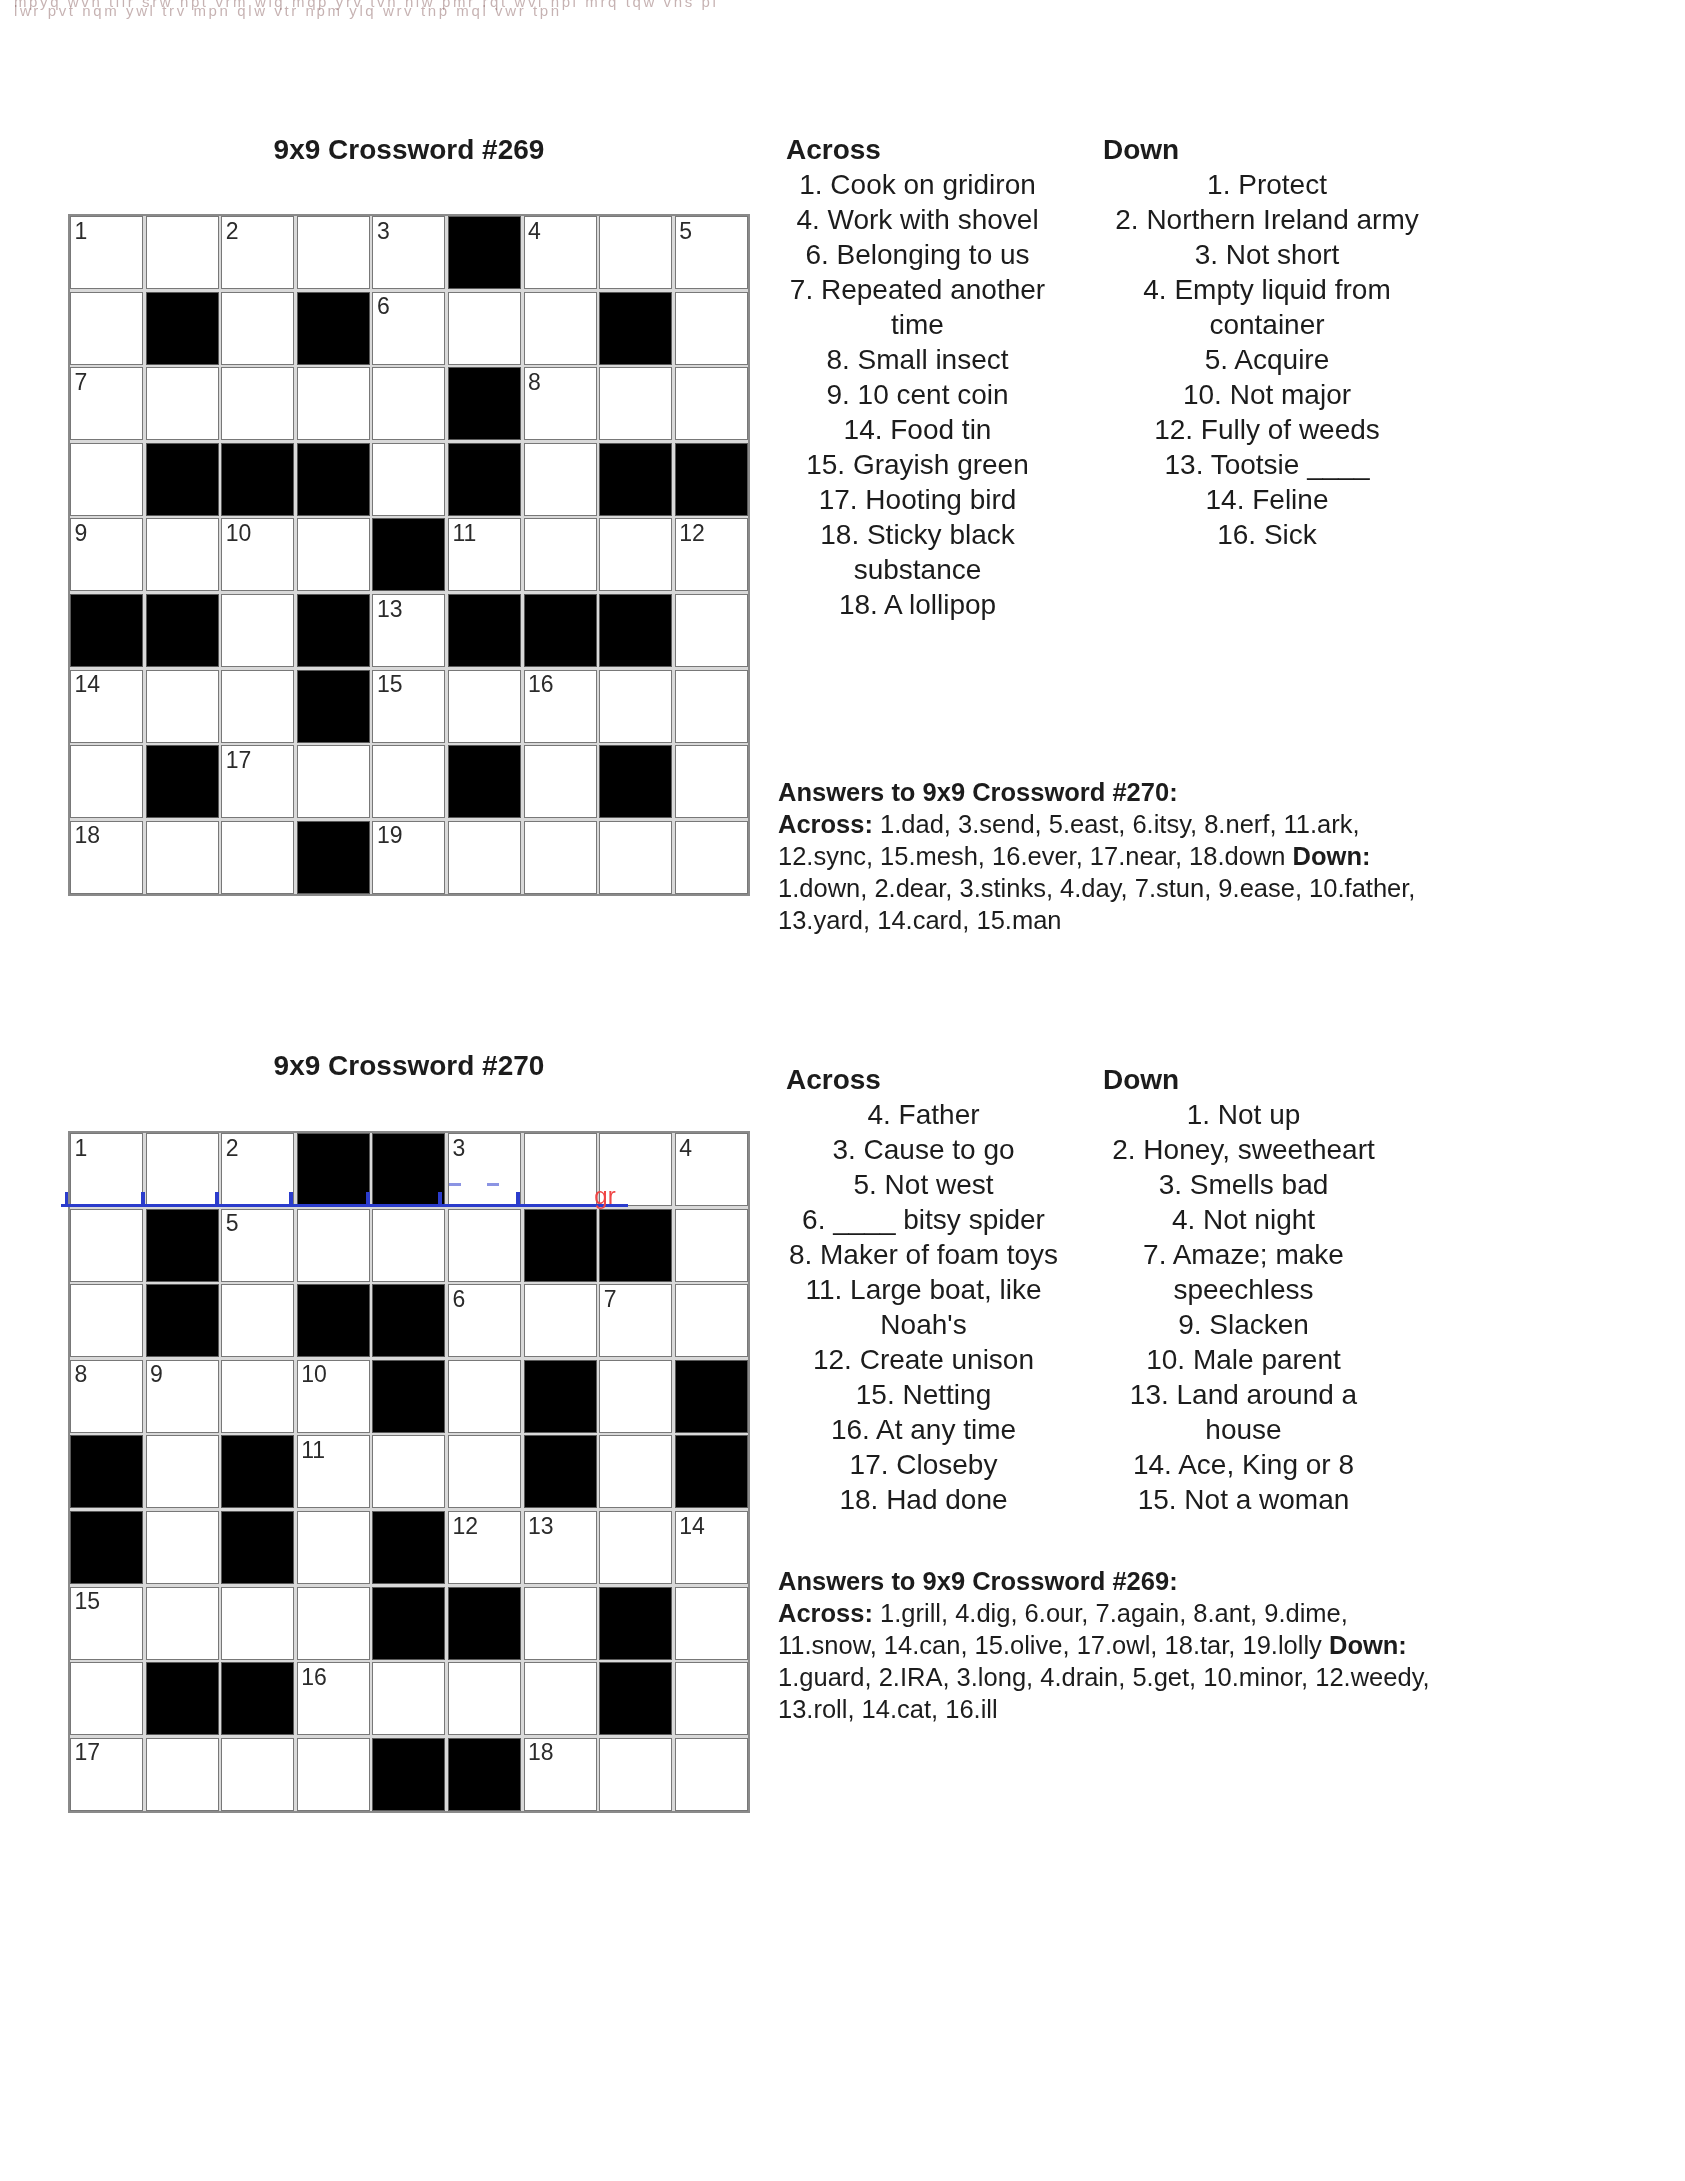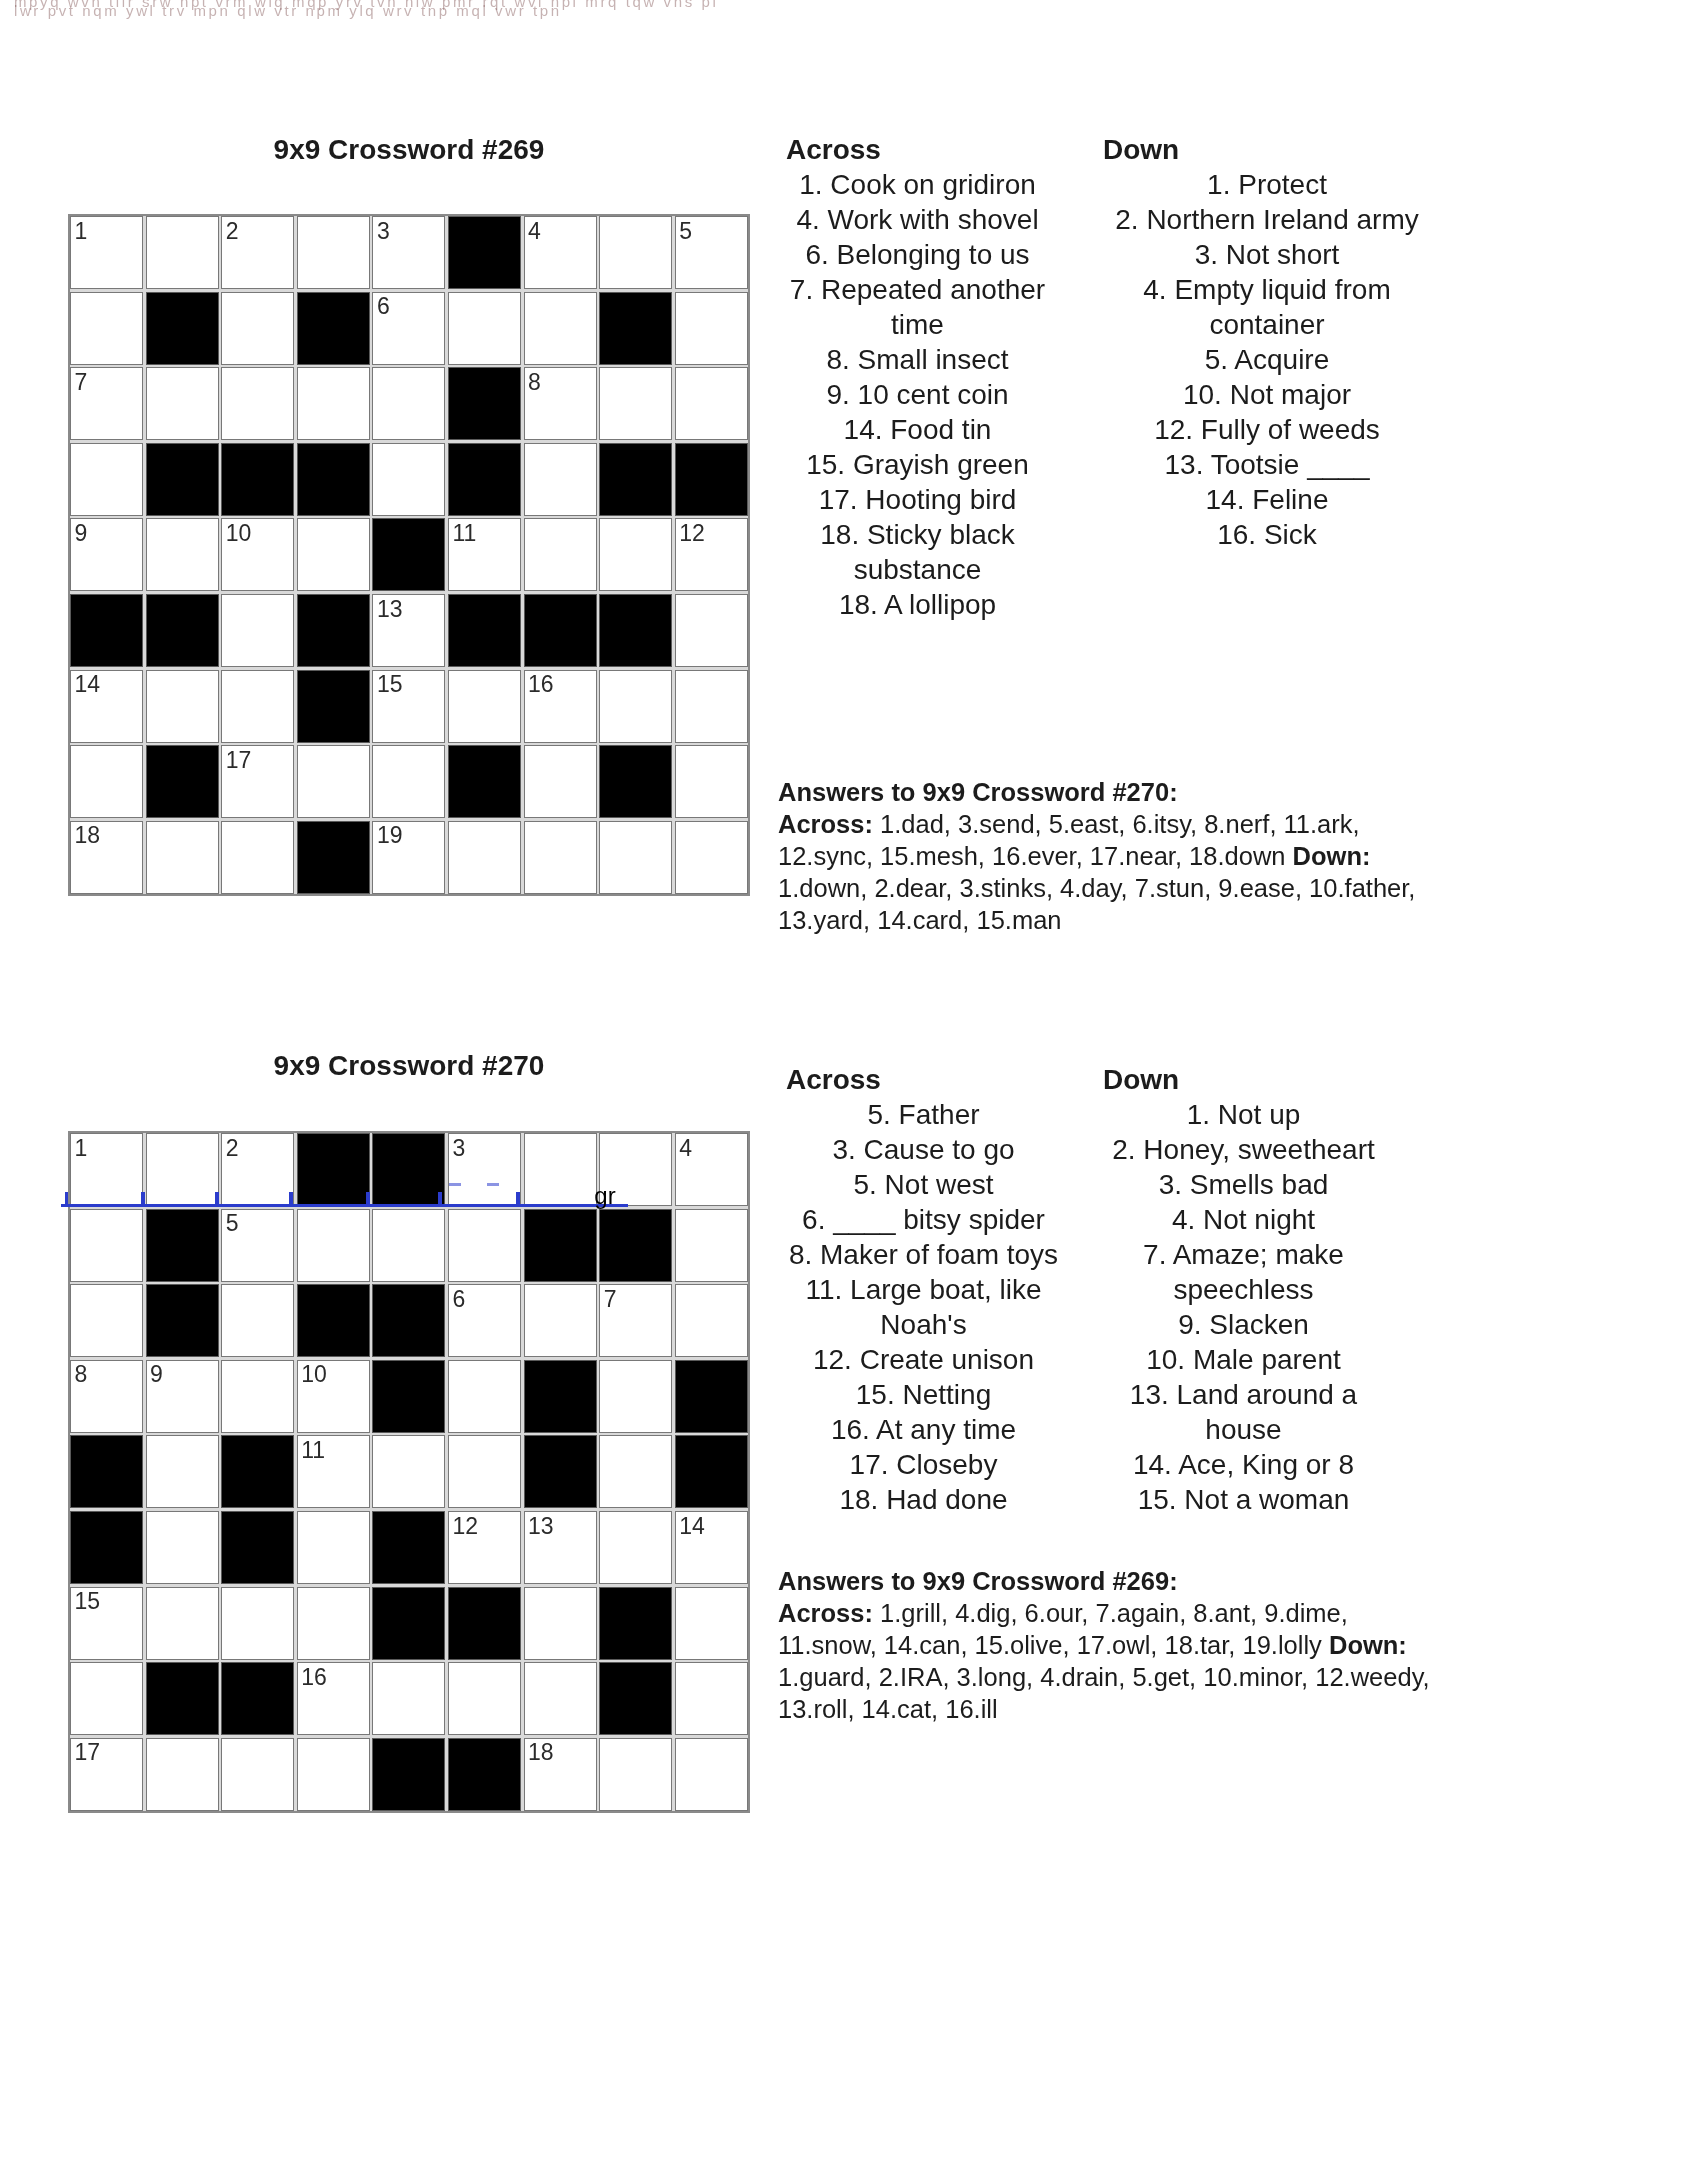--- a/index.html
+++ b/index.html
@@ -344,36 +344,36 @@
       <div class="cell black"></div>
       <div class="cell">
         <span class="num">18</span>
       </div>
       <div class="cell"></div>
       <div class="cell"></div>
     </div>
 
   <div id="link-art">
     <i class="bar" style="background: rgb(43, 60, 204);"></i>
-    <i class="frag" style="color: #000000;">gr</i>
+    <i class="frag" style="color: #ef4444;">gr</i>
   <i class="tick" style="left: 3.5px; background: rgb(43, 60, 204);"></i>
       <i class="tick" style="left: 80px; background: rgb(43, 60, 204);"></i>
       <i class="tick" style="left: 154px; background: rgb(43, 60, 204);"></i>
       <i class="tick" style="left: 228px; background: rgb(43, 60, 204);"></i>
       <i class="tick" style="left: 305px; background: rgb(43, 60, 204);"></i>
       <i class="tick" style="left: 377px; background: rgb(43, 60, 204);"></i>
       <i class="tick" style="left: 455px; background: rgb(43, 60, 204);"></i>
       <i class="dash" style="left: 388px;"></i>
       <i class="dash" style="left: 426px;"></i>
     </div>
 
   <div id="across2" class="clues">
     <div class="hd">Across</div>
     <div>
-        <div class="clue">5. Father</div>
+        <div class="clue">4. Father</div>
         <div class="clue">3. Cause to go</div>
         <div class="clue">5. Not west</div>
         <div class="clue">6. ____ bitsy spider</div>
         <div class="clue">8. Maker of foam toys</div>
         <div class="clue">11. Large boat, like Noah's</div>
         <div class="clue">12. Create unison</div>
         <div class="clue">15. Netting</div>
         <div class="clue">16. At any time</div>
         <div class="clue">17. Closeby</div>
         <div class="clue">18. Had done</div>

